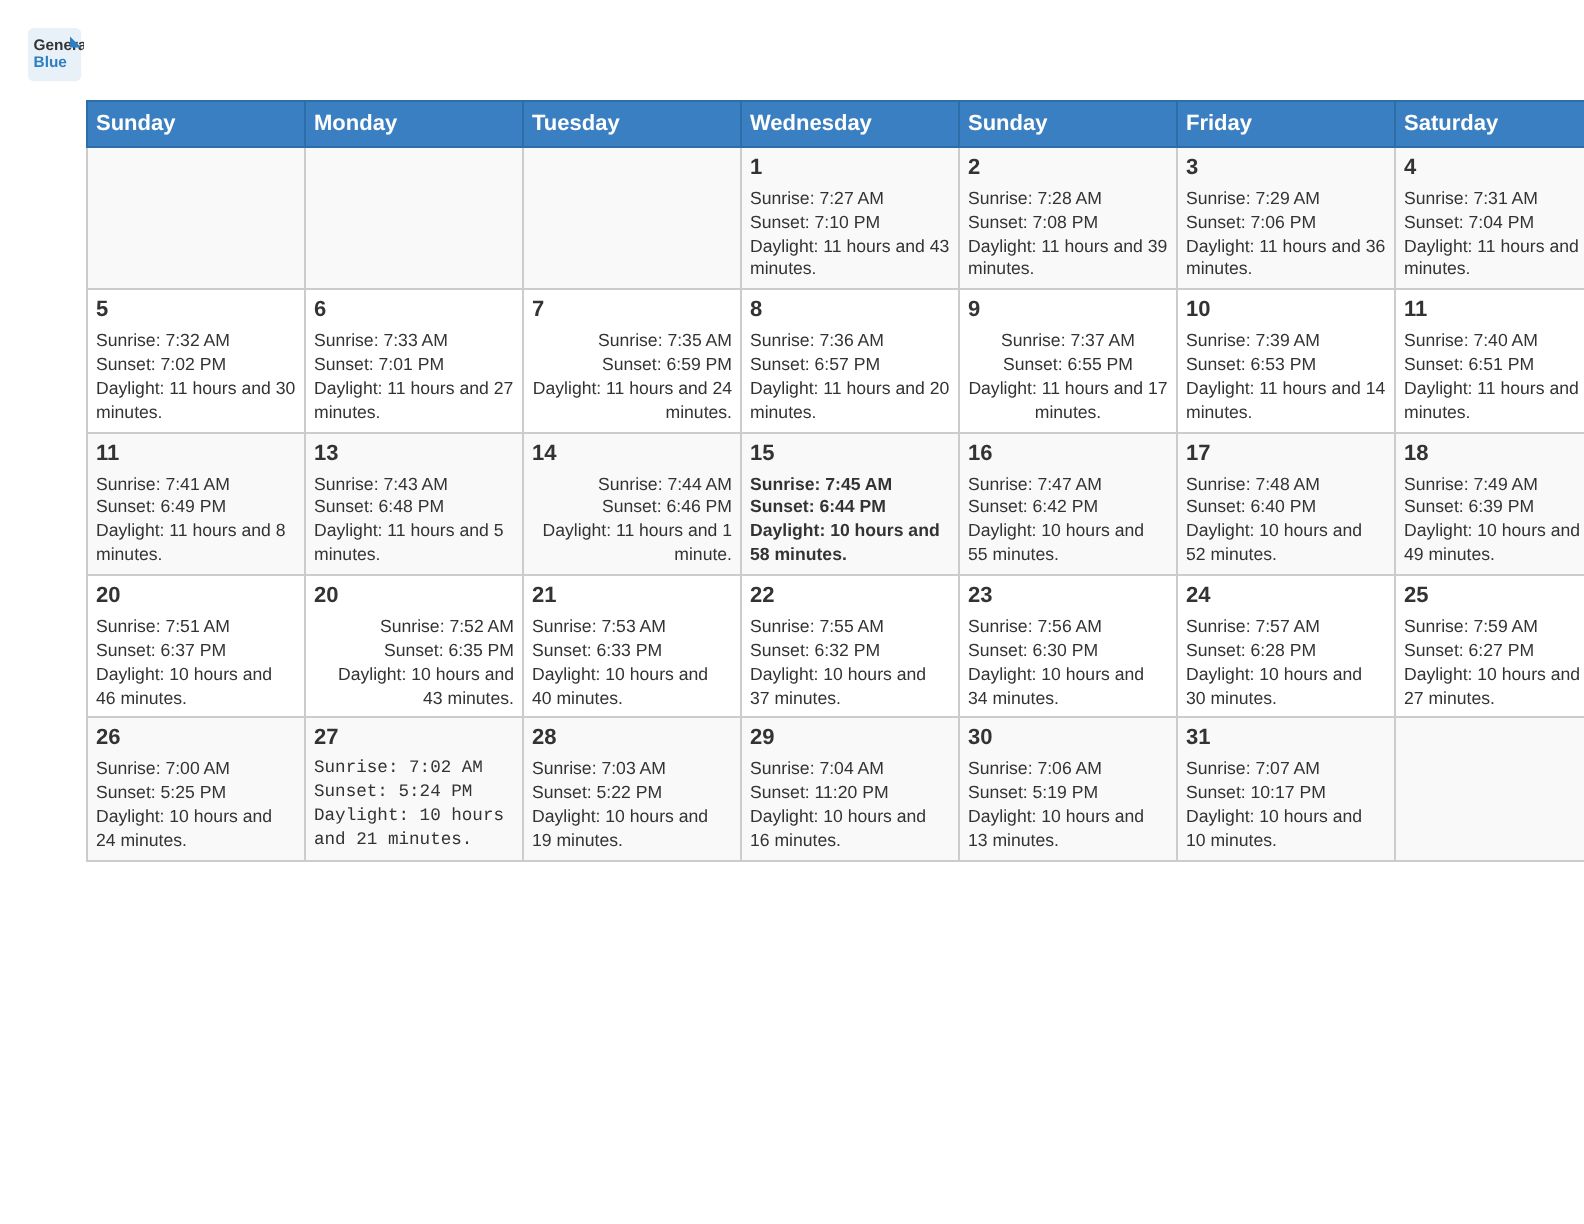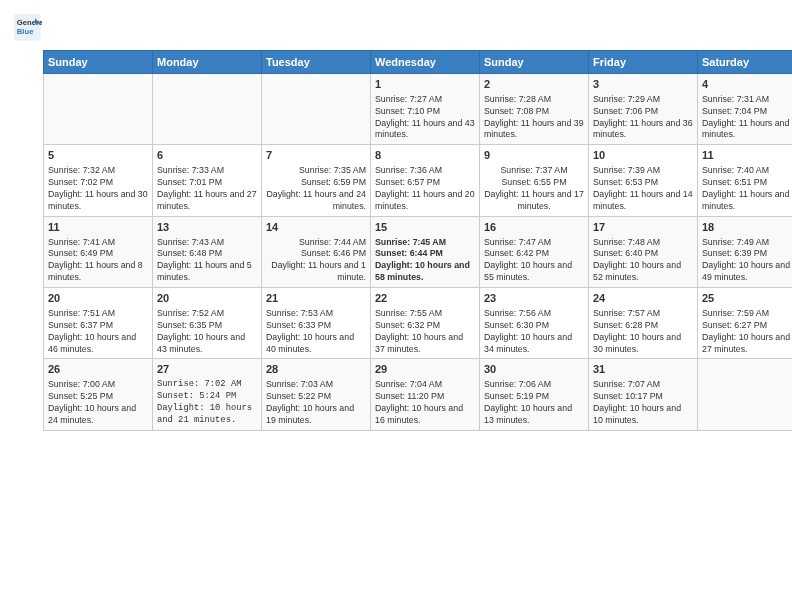--- a/index.html
+++ b/index.html
@@ -231,21 +231,21 @@
         </tr>
         <tr>
           <td>
             <div class="day-num">20</div>
             <div class="day-info" style="white-space: pre-line;">Sunrise: 7:51 AM
 Sunset: 6:37 PM
 Daylight: 10 hours and 46 minutes.</div>
           </td>
           <td>
             <div class="day-num">20</div>
-            <div class="day-info" style="white-space: pre-line;">Sunrise: 7:52 AM
+            <div class="day-info" style="white-space: pre-line; text-align: right;">Sunrise: 7:52 AM
 Sunset: 6:35 PM
 Daylight: 10 hours and 43 minutes.</div>
           </td>
           <td>
             <div class="day-num">21</div>
             <div class="day-info" style="white-space: pre-line;">Sunrise: 7:53 AM
 Sunset: 6:33 PM
 Daylight: 10 hours and 40 minutes.</div>
           </td>
           <td>

